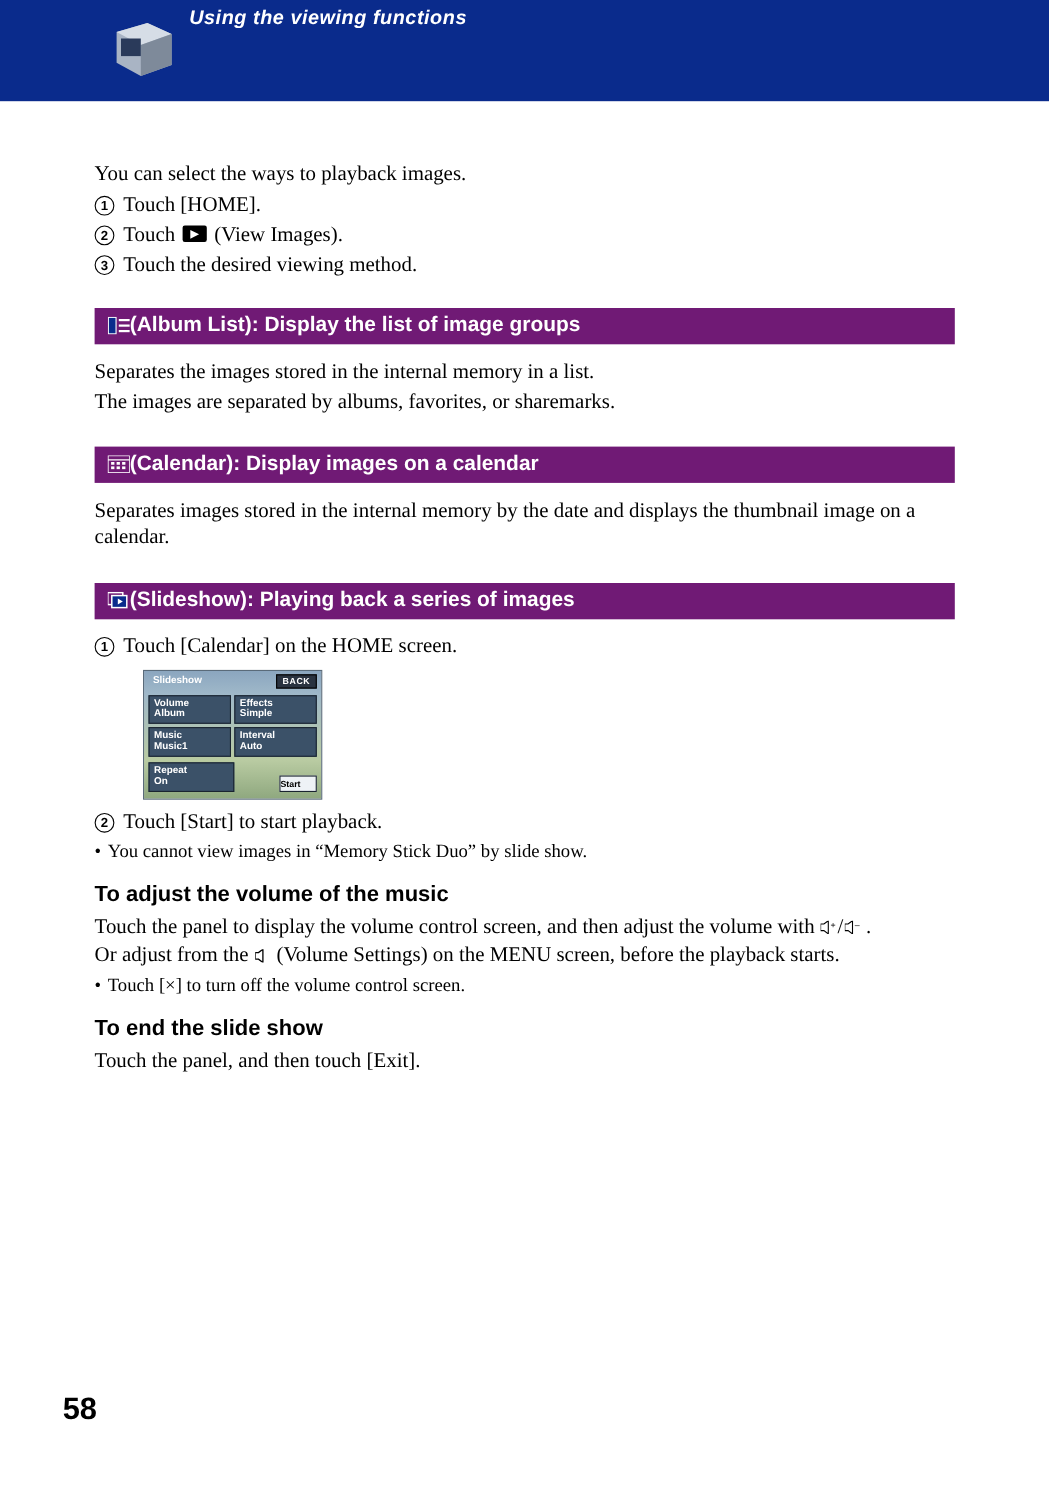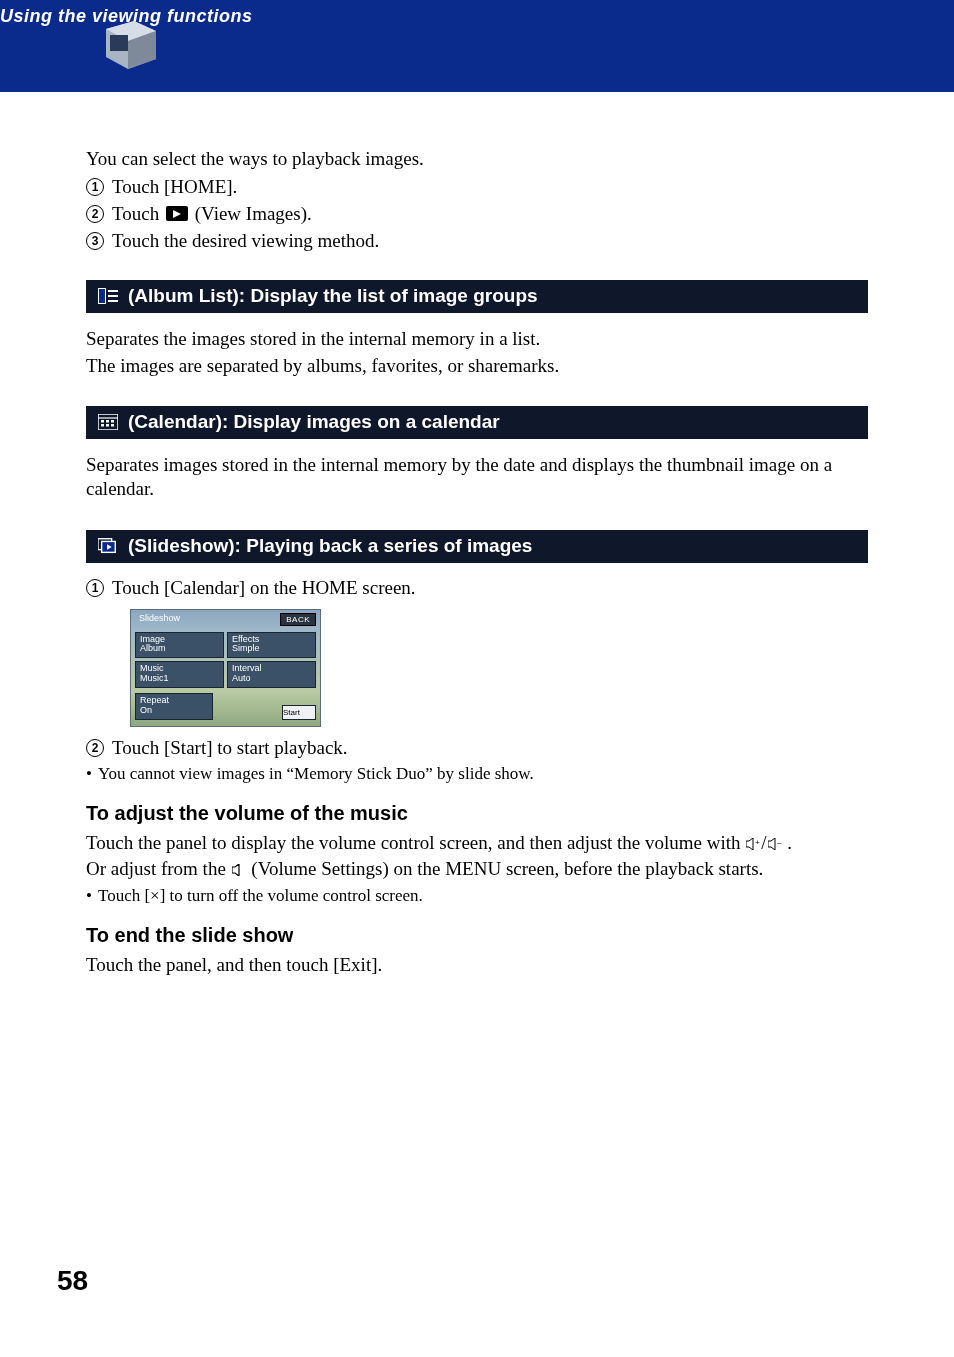--- a/index.html
+++ b/index.html
@@ -9,20 +9,21 @@
     width: 954px;
     height: 1357px;
     background: #fff;
     position: relative;
     color: #000;
   }
   .banner {
     background: #0a2b8c;
     height: 92px;
     position: relative;
+    padding-left: 172px;
     padding-top: 6px;
   }
   .banner .category {
     font-family: Arial, Helvetica, sans-serif;
     font-style: italic;
     font-weight: bold;
     color: #fff;
     font-size: 18px;
     letter-spacing: 0.5px;
   }
@@ -79,46 +80,45 @@
   }
   .play-icon::after {
     content: "";
     position: absolute;
     left: 7px; top: 3.5px;
     border-left: 8px solid #fff;
     border-top: 4px solid transparent;
     border-bottom: 4px solid transparent;
   }
   .section-bar {
-    background: #0f172a;
+    background: #701a75;
     color: #fff;
     font-family: Arial, Helvetica, sans-serif;
     font-weight: bold;
     font-size: 19px;
     padding: 5px 10px 6px 12px;
     margin-top: 28px;
     margin-bottom: 14px;
     display: flex;
     align-items: center;
-    gap: 10px;
   }
   .bar-icon {
     width: 20px;
     height: 16px;
     display: inline-block;
     flex-shrink: 0;
   }
   .body-p { margin: 0 0 2px 0; line-height: 1.28; }
   .slideshow-shot {
     margin: 10px 0 10px 44px;
-    width: 191px;
+    width: 163px;
     border: 1px solid #5a6b7a;
     font-family: Arial, Helvetica, sans-serif;
     font-size: 9px;
-    font-weight: normal;
+    font-weight: bold;
     color: #fff;
     background: linear-gradient(#8ba6bf 0%, #9fb8c9 18%, #b9cba2 70%, #8fa87f 100%);
     position: relative;
     padding-bottom: 6px;
   }
   .ss-title-row {
     display: flex;
     justify-content: space-between;
     padding: 3px 4px 6px 8px;
   }
@@ -259,21 +259,21 @@
     <span class="step-text">Touch [Calendar] on the HOME screen.</span>
   </div>
 
   <div class="slideshow-shot">
     <div class="ss-title-row">
       <span>Slideshow</span>
       <span class="ss-back">BACK</span>
     </div>
     <div class="ss-row">
       <div class="ss-cell">
-        <div>Image</div>
+        <div>Volume</div>
         <div>Album</div>
       </div>
       <div class="ss-cell">
         <div>Effects</div>
         <div>Simple</div>
       </div>
     </div>
     <div class="ss-row">
       <div class="ss-cell">
         <div>Music</div>

